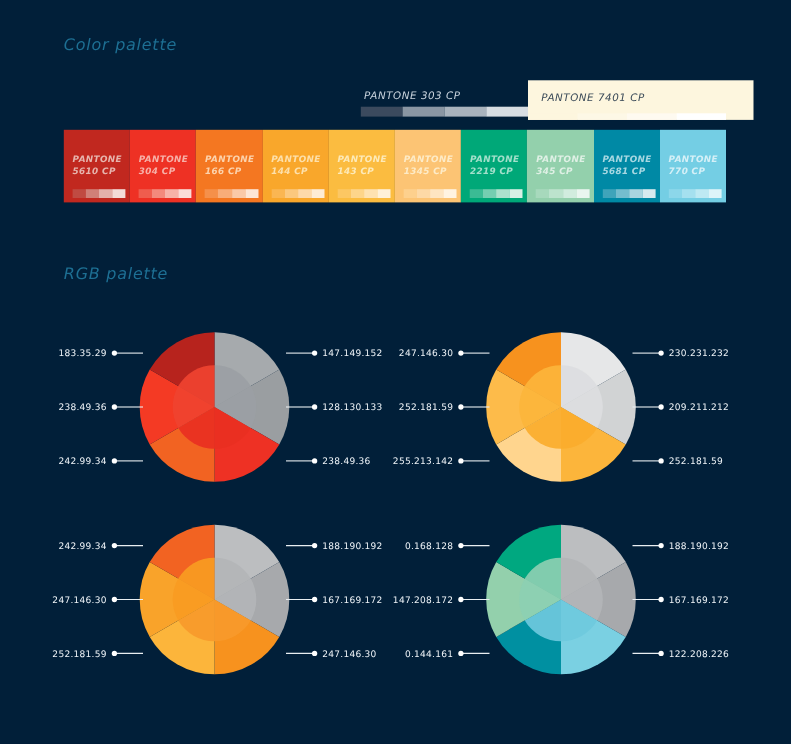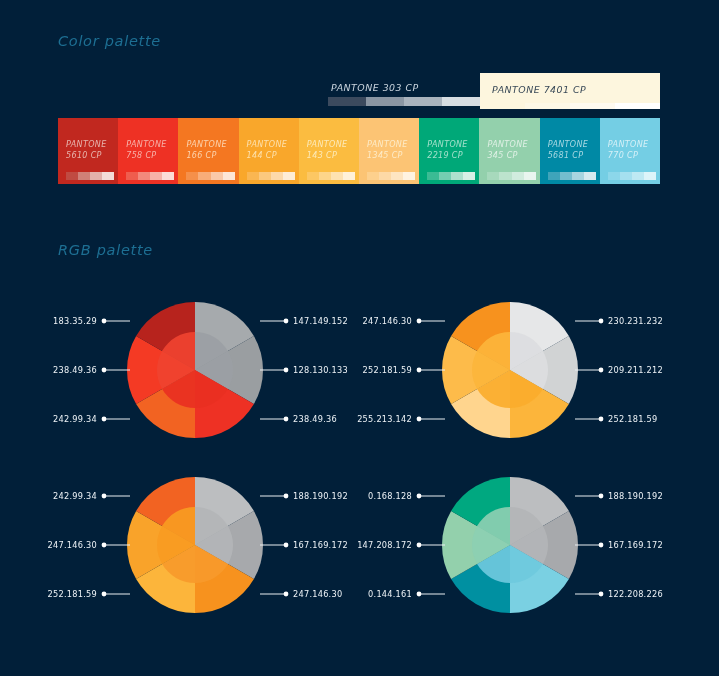--- a/index.html
+++ b/index.html
@@ -28,35 +28,35 @@
   #p303 .lbl{
     font-style:italic; font-size:9.4px; letter-spacing:.5px;
     color:#c9d4de; white-space:nowrap; display:block; margin-bottom:4px;
     padding-left:3px;
   }
   #p303 .ramp{ display:flex; height:9px; width:152px; }
   #p303 .ramp i{ flex:1 1 0; display:block; }
 
   
   #p7401{
-    position:absolute; left:480px; top:73px; width:180px; height:36px;
+    position:absolute; left:480px; top:73px; width:205px; height:36px;
     background:#fdf6de;
   }
   #p7401 .lbl{
     position:absolute; left:12px; top:11px;
     font-style:italic; font-size:9.4px; letter-spacing:.5px;
     color:#3a4a58; white-space:nowrap;
   }
   #p7401 .ramp{ position:absolute; left:0; bottom:0; width:180px; height:6px; display:flex; }
   #p7401 .ramp i{ flex:1 1 0; display:block; }
 
   
   #swatch-row{
     position:absolute; left:58px; top:118px;
-    width:602px; height:66px; display:flex;
+    width:602px; height:66px; display:flex;font-weight:bold;
   }
   .swatch{ position:relative; flex:1 1 0; height:66px; overflow:hidden; }
   .swatch .name{
     position:absolute; left:8px; top:22px;
     font-style:italic; font-size:8px; line-height:10.5px;
     letter-spacing:.35px; white-space:nowrap;
   }
   .swatch .tints{ position:absolute; left:8px; right:4px; bottom:4px; height:8px; display:flex; }
   .swatch .tints i{ flex:1 1 0; display:block; }
 
@@ -112,21 +112,21 @@
       <div class="tints">
         <i style="background: rgb(192, 75, 66);"></i>
         <i style="background: rgb(208, 128, 120);"></i>
         <i style="background: rgb(227, 176, 170);"></i>
         <i style="background: rgb(243, 220, 216);"></i>
       </div>
     </div>
     <div class="swatch" style="background: rgb(238, 49, 36);">
       <div class="name" style="color: rgb(247, 176, 168);">
         <div>PANTONE</div>
-        <div>758 CP</div>
+        <div>304 CP</div>
       </div>
       <div class="tints">
         <i style="background: rgb(239, 93, 78);"></i>
         <i style="background: rgb(243, 137, 124);"></i>
         <i style="background: rgb(247, 178, 168);"></i>
         <i style="background: rgb(251, 220, 215);"></i>
       </div>
     </div>
     <div class="swatch" style="background: rgb(244, 119, 33);">
       <div class="name" style="color: rgb(252, 211, 173);">

